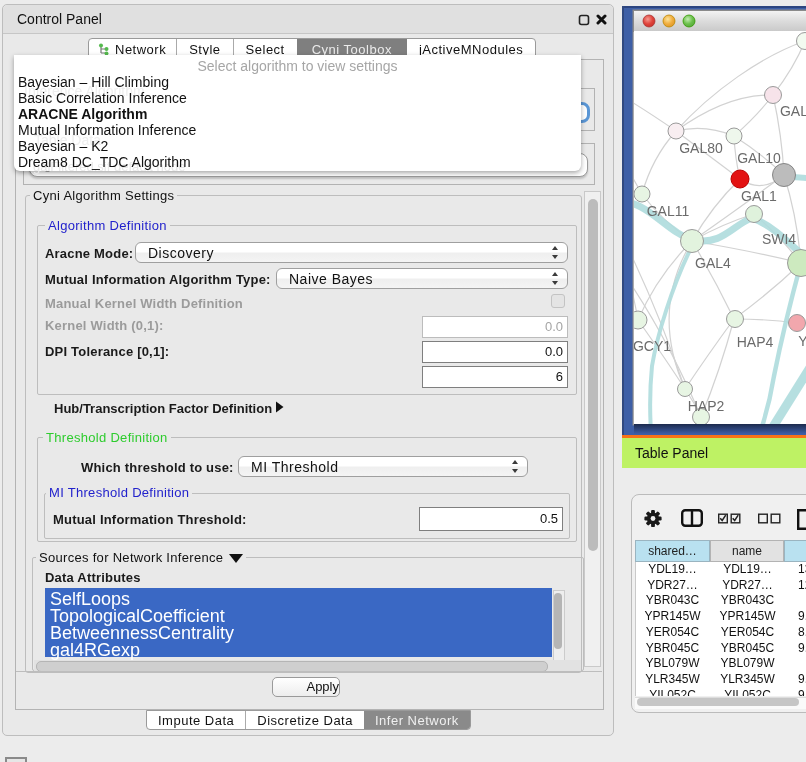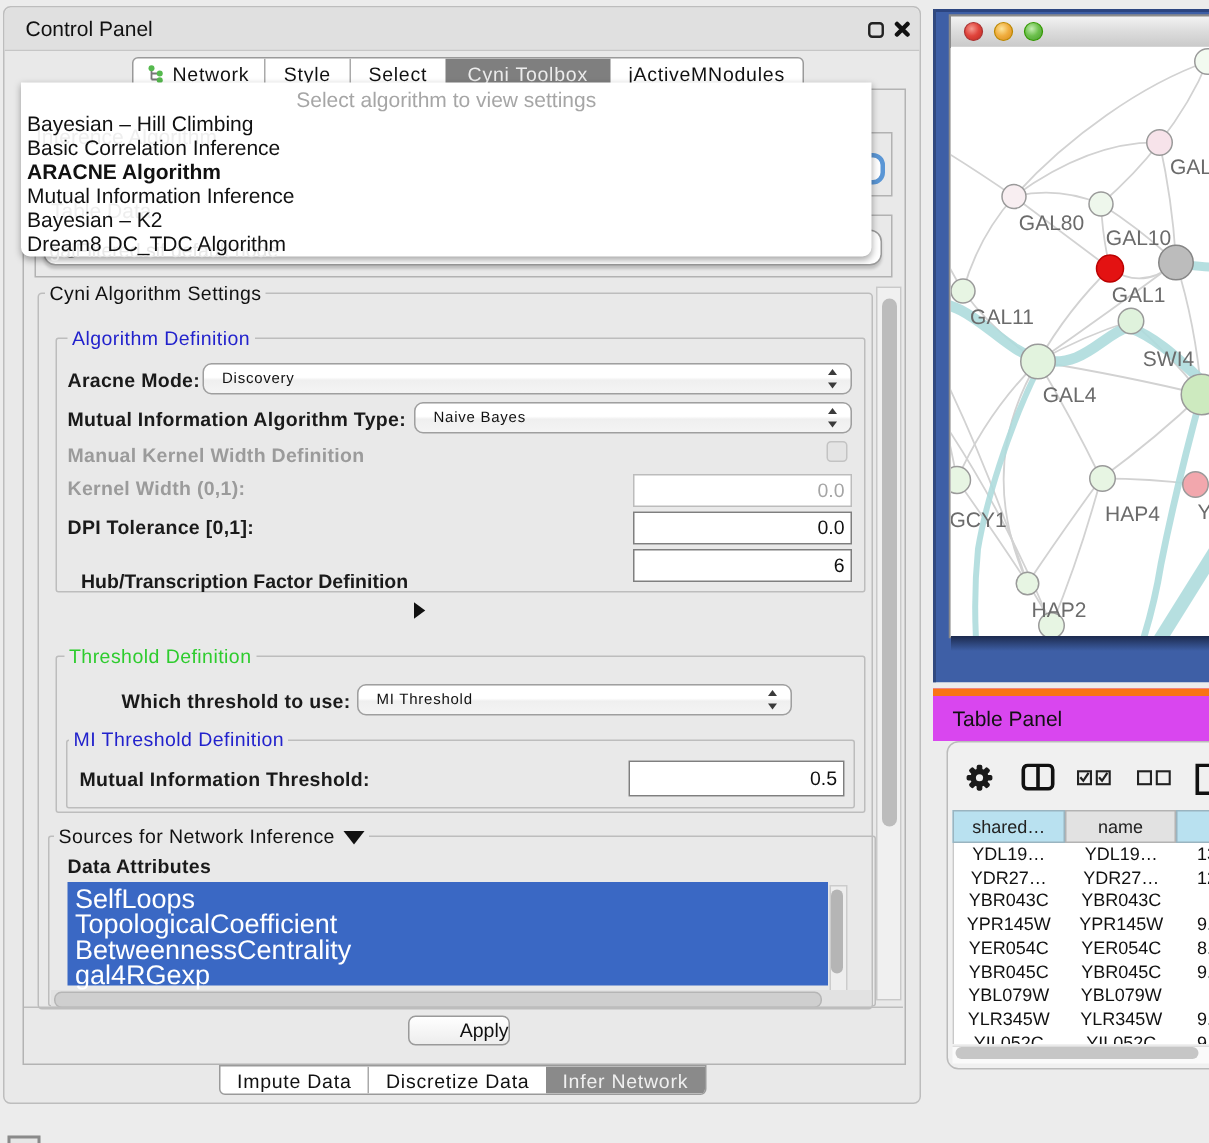--- a/index.html
+++ b/index.html
@@ -2,21 +2,21 @@
 <html><head>
 <meta charset="utf-8">
 <style>
   html,body{margin:0;padding:0;}
   body{width:806px;height:762px;background:#ececec;font-family:"Liberation Sans",sans-serif;position:relative;overflow:hidden;}
   .abs{position:absolute;}
   .lbl{position:absolute;font-size:13px;font-weight:bold;color:#1a1a1a;white-space:nowrap;letter-spacing:0.2px;}
   .dis{color:#9b9b9b;}
   .combo{position:absolute;height:19px;border:1px solid #9f9f9f;border-radius:6px;
     background:linear-gradient(#ffffff 0%,#ffffff 45%,#efefef 55%,#f4f4f4 100%);
-    font-size:10px;color:#111;line-height:20px;letter-spacing:0.5px;padding-left:12px;box-sizing:content-box;}
+    font-size:14px;color:#111;line-height:20px;letter-spacing:0.5px;padding-left:12px;box-sizing:content-box;}
   .combo .arr{position:absolute;right:7px;top:0;width:8px;height:100%;}
   .arr .up{position:absolute;left:0;top:3px;width:0;height:0;border-left:3.5px solid transparent;border-right:3.5px solid transparent;border-bottom:4.5px solid #3a3a3a;}
   .arr .dn{position:absolute;left:0;bottom:3px;width:0;height:0;border-left:3.5px solid transparent;border-right:3.5px solid transparent;border-top:4.5px solid #3a3a3a;}
   .field{position:absolute;height:20px;background:#fff;border:1px solid #7f7f7f;font-size:13px;color:#111;
     line-height:20px;text-align:right;padding-right:4px;}
   .field.dis{border-color:#bcbcbc;color:#a5a5a5;}
   .grp{position:absolute;border:1px solid #bdbdbd;border-radius:2px;}
   .grplbl{position:absolute;background:#e9e9e9;padding:0 3px;font-size:13px;white-space:nowrap;letter-spacing:0.3px;}
   .tabtxt{font-size:13px;color:#111;letter-spacing:0.5px;}
 </style>
@@ -80,21 +80,21 @@
   <div class="abs" style="left:548px;top:289px;width:12px;height:12px;border:1px solid #c3c3c3;border-radius:3px;background:#e4e4e4;"></div>
 
   <div class="lbl dis" style="left:42px;top:313px;">Kernel Width (0,1):</div>
   <div class="field dis" style="left:419px;top:311px;width:140px;">0.0</div>
 
   <div class="lbl" style="left:42px;top:339px;">DPI Tolerance [0,1]:</div>
   <div class="field" style="left:419px;top:336px;width:140px;">0.0</div>
 
   <div class="field" style="left:419px;top:361px;width:140px;">6</div>
 
-  <div class="lbl" style="left:51px;top:375px;font-size:13px;letter-spacing:0;">Hub/Transcription Factor Definition</div>
+  <div class="lbl" style="left:51px;top:396px;font-size:13px;letter-spacing:0;">Hub/Transcription Factor Definition</div>
   <svg class="abs" style="left:271px;top:395px;" width="10" height="14" viewBox="0 0 10 14">
       <path d="M2 1.5 L9.5 7 L2 12.5 Z" fill="#111"></path>
     </svg>
 
   <div class="grp" style="left:34px;top:432px;width:538px;height:103px;"></div>
   <div class="grplbl" style="left:40px;top:425px;color:#2ecc2e;">Threshold Definition</div>
 
   <div class="lbl" style="left:78px;top:455px;">Which threshold to use:</div>
   <div class="combo" style="left:235px;top:451px;width:276px;">MI Threshold<span class="arr">
         <span class="up"></span>
@@ -266,21 +266,21 @@
       <text x="30" y="345">GCY1</text>
       <text x="133" y="341">HAP4</text>
       <text x="181" y="340">Y</text>
       <text x="84" y="405">HAP2</text>
     </g>
   </g>
 
   <rect x="12" y="418" width="172" height="10" fill="url(#cshadow)"></rect>
 </svg>
 
-<div class="abs" style="left:622px;top:459px;width:184px;height:30px;background:#d946ef;border-top:5px solid #f97316;">
+<div class="abs" style="left:622px;top:435px;width:184px;height:30px;background:#bef264;border-top:3px solid #f97316;">
   <div style="margin:7px 0 0 13px;font-size:14px;color:#111;">Table Panel</div>
 </div>
 
 <div class="abs" id="tablewin" style="left:631px;top:494px;width:185px;height:217px;background:#f0f0f0;border:1px solid #bbb;border-radius:8px 0 0 8px;overflow:hidden;">
 
   <svg class="abs" style="left:12px;top:14px;" width="175" height="22" viewBox="0 0 175 22">
 
     <g transform="translate(9,9.5)" fill="#1a1a1a">
       <g>
         <rect x="-1.9" y="-8.6" width="3.8" height="17.2" rx="1.2"></rect>

